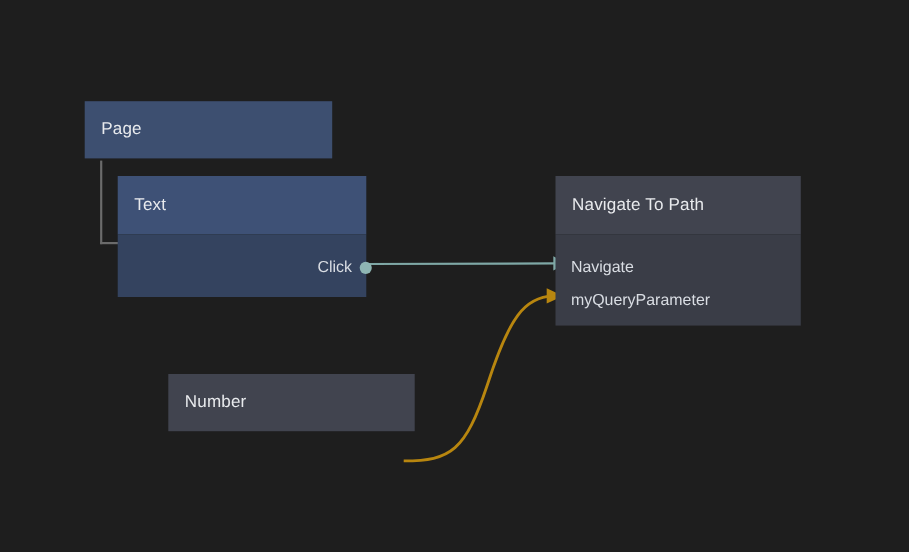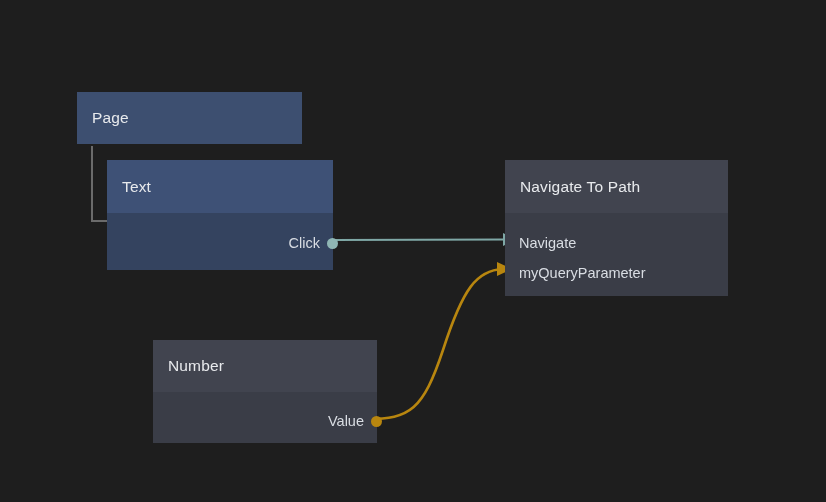--- a/index.html
+++ b/index.html
@@ -200,21 +200,15 @@
         <span>Navigate</span>
       </div>
       <div class="port port-in" id="port-myqueryparameter">
         <span>myQueryParameter</span>
       </div>
     </div>
   </div>
 
   <div class="node" id="node-number">
     <div class="node-header">Number</div>
-    <div class="node-body">
-      <div class="port port-out" id="port-value">
-        <span>Value</span>
-        <span class="port-dot"></span>
-      </div>
-    </div>
   </div>
 
 </div>
 
 </body></html>

